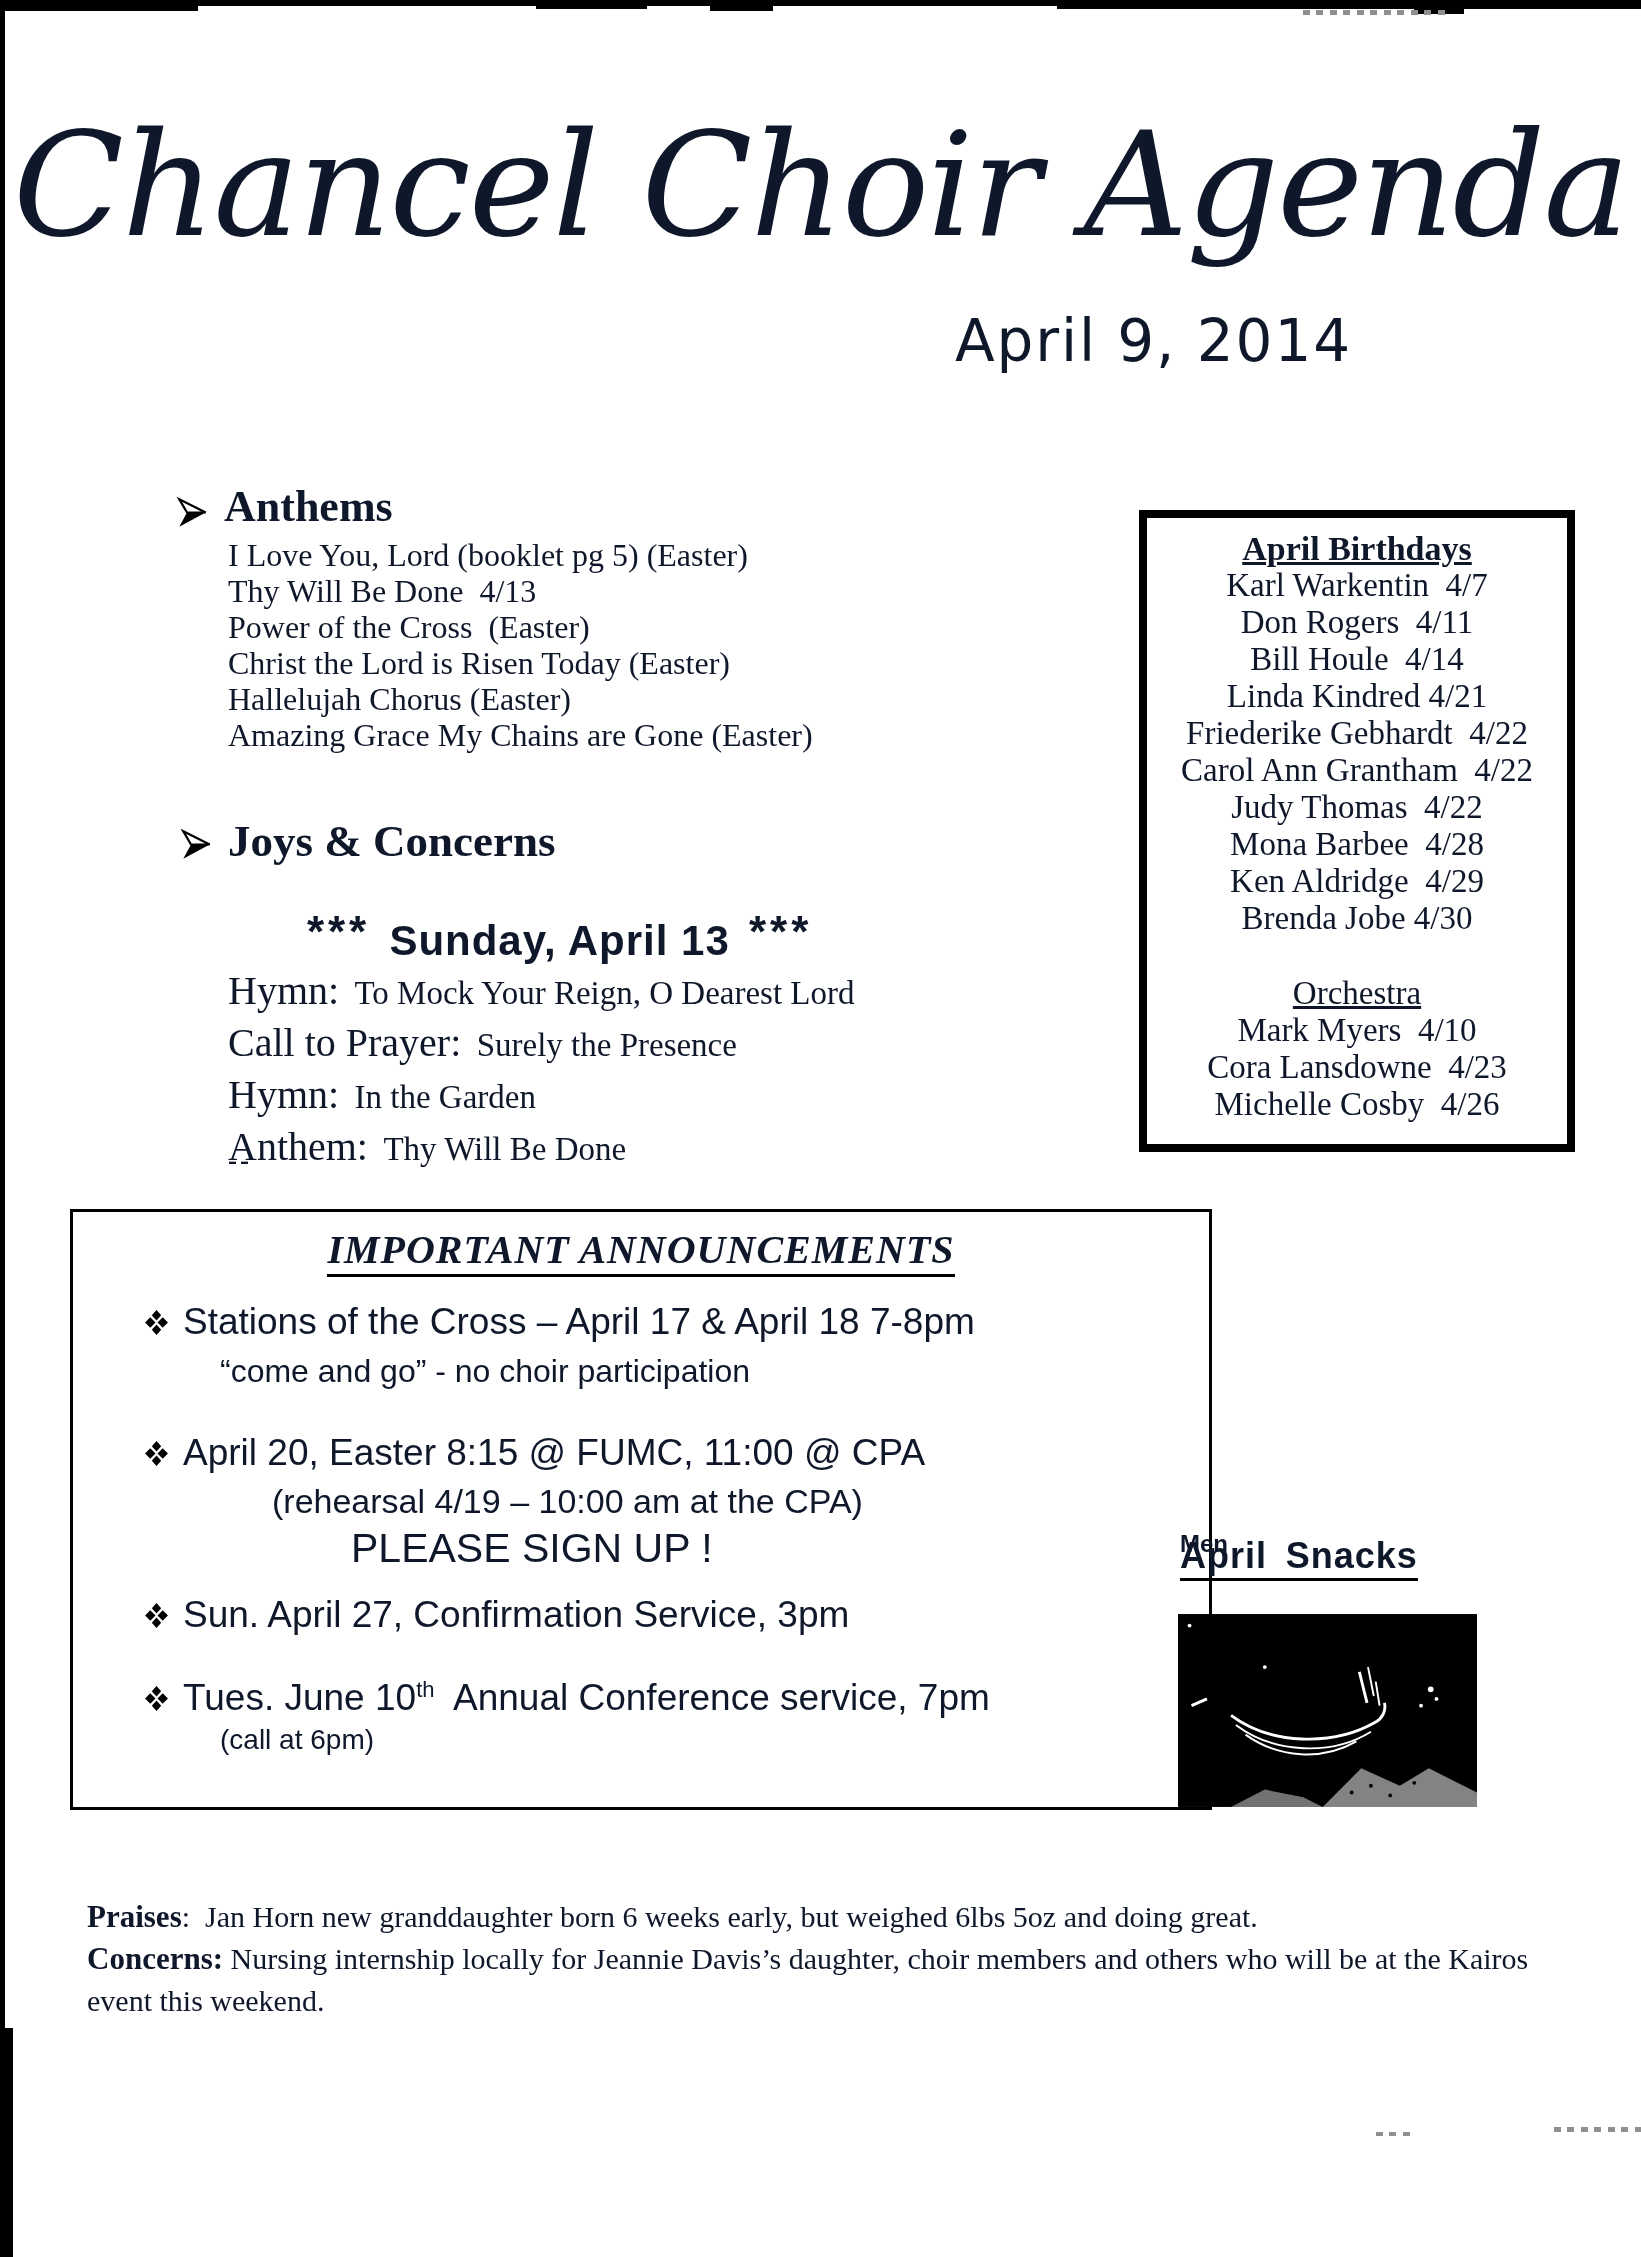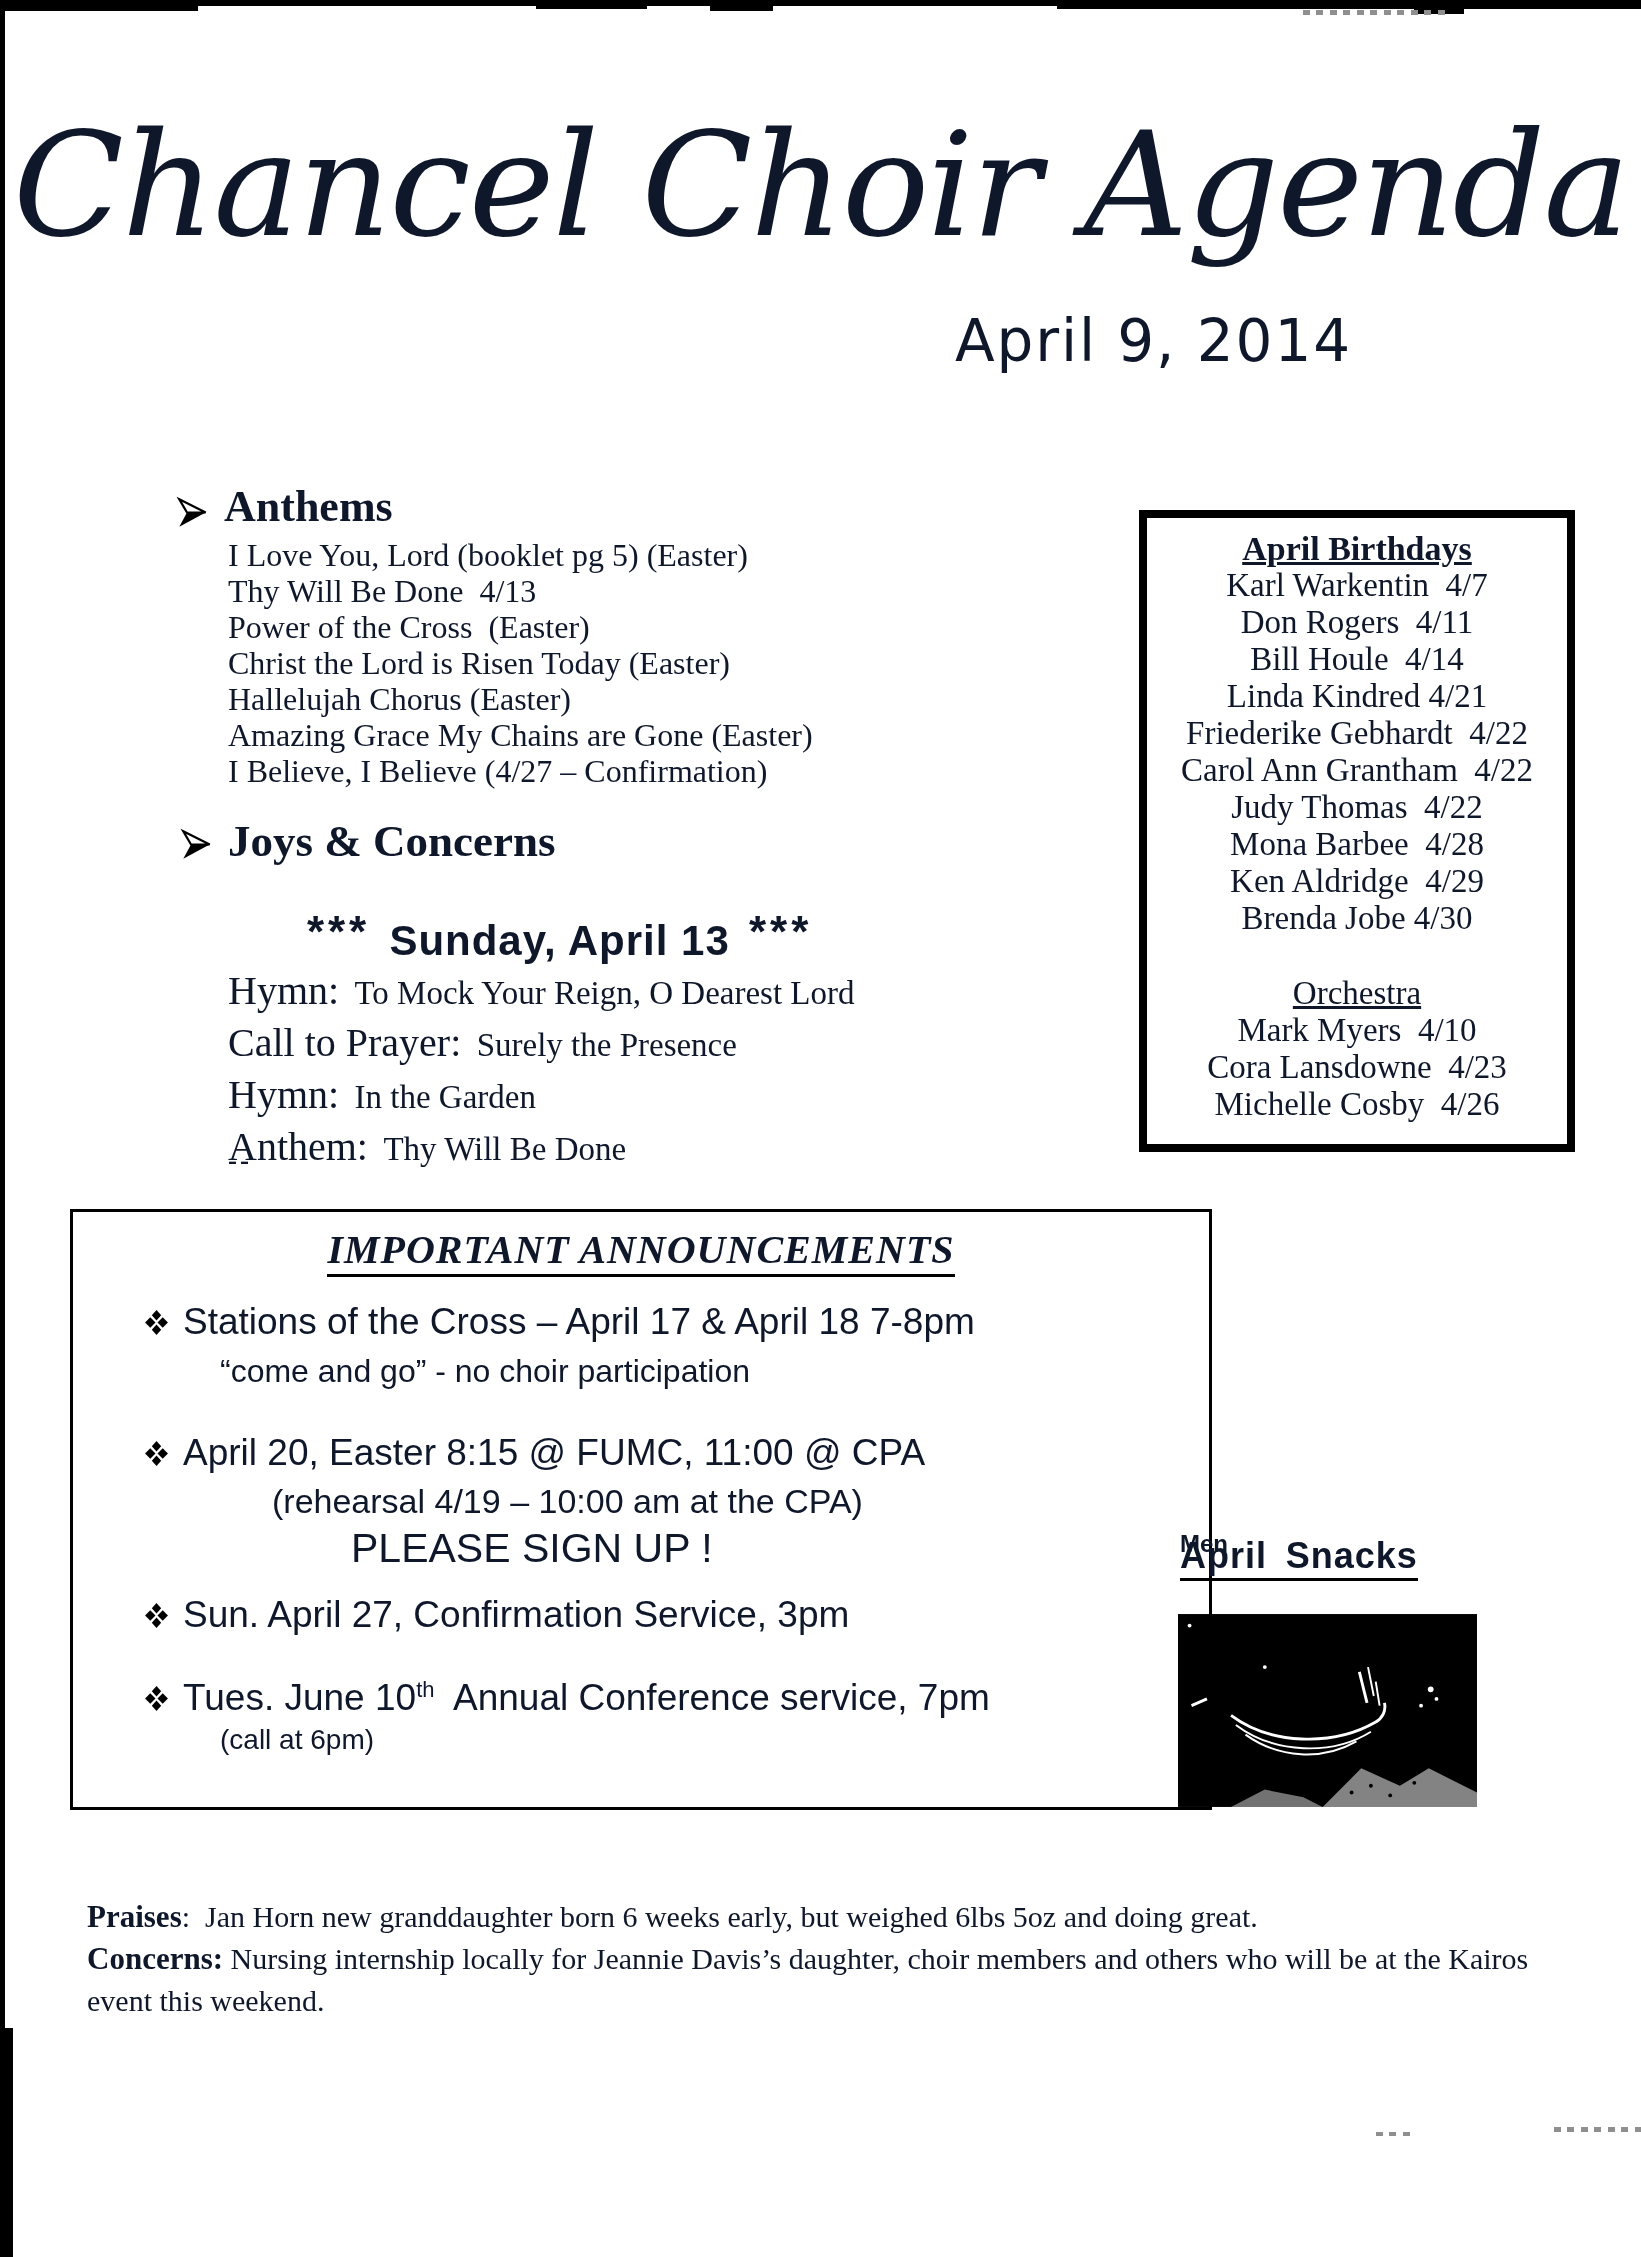--- a/index.html
+++ b/index.html
@@ -90,21 +90,20 @@
     <polygon points="10,15 27,15 3,28" fill="#000"></polygon>
   </svg>
   <div class="abs h-big" style="left:224px;top:481px;font-size:44px;" data-bind="anthems.heading">Anthems</div>
   <div class="abs anthem-list">
     <div data-bind="anthems.items.0">I Love You, Lord (booklet pg 5) (Easter)</div>
     <div data-bind="anthems.items.1">Thy Will Be Done  4/13</div>
     <div data-bind="anthems.items.2">Power of the Cross  (Easter)</div>
     <div data-bind="anthems.items.4">Christ the Lord is Risen Today (Easter)</div>
     <div data-bind="anthems.items.5">Hallelujah Chorus (Easter)</div>
     <div data-bind="anthems.items.6">Amazing Grace My Chains are Gone (Easter)</div>
-    <div data-bind="anthems.items.7">I Believe, I Believe (4/27 – Confirmation)</div>
   </div>
 
   <svg class="abs arrow-icon" style="left:180px;top:828px;" viewBox="0 0 30 30">
     <polygon points="3,3 27,15 10,15" fill="#fff" stroke="#000" stroke-width="2"></polygon>
     <polygon points="10,15 27,15 3,28" fill="#000"></polygon>
   </svg>
   <div class="abs h-big" style="left:228px;top:815px;" data-bind="joys.heading">Joys &amp; Concerns</div>
 
   <div class="abs sunday-head">
     <span class="star" data-bind="sunday.stars">***</span><span class="txt" data-bind="sunday.heading">Sunday, April 13</span><span class="star" data-bind="sunday.stars">***</span>

